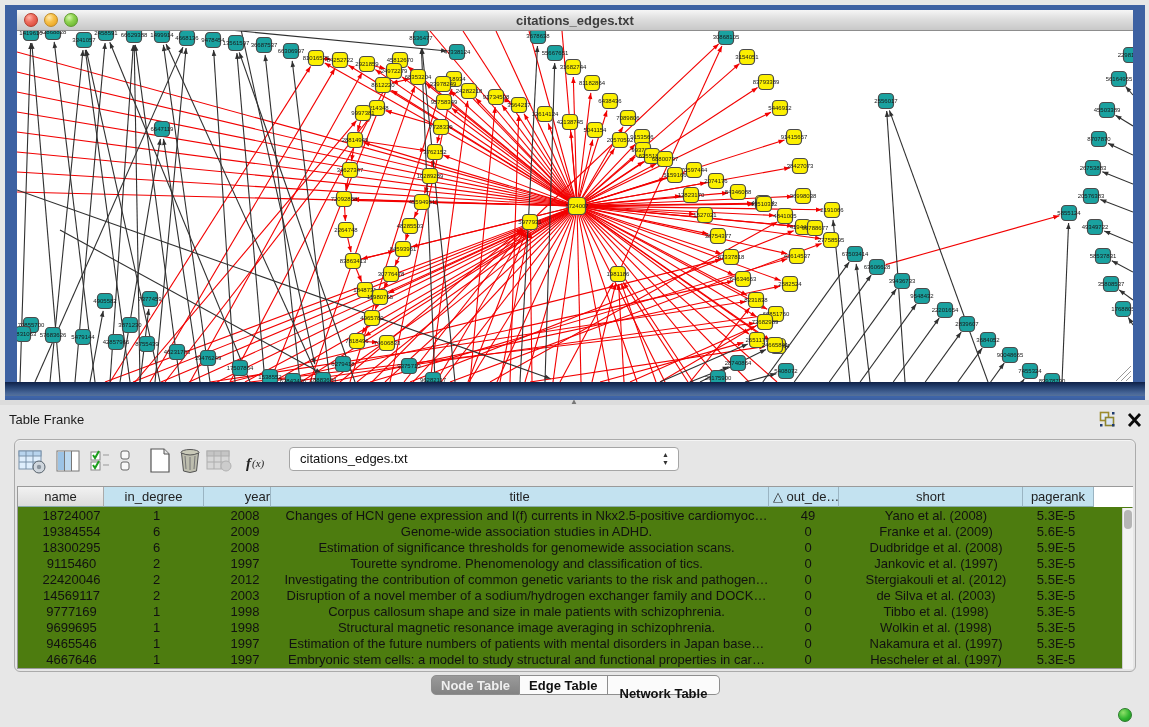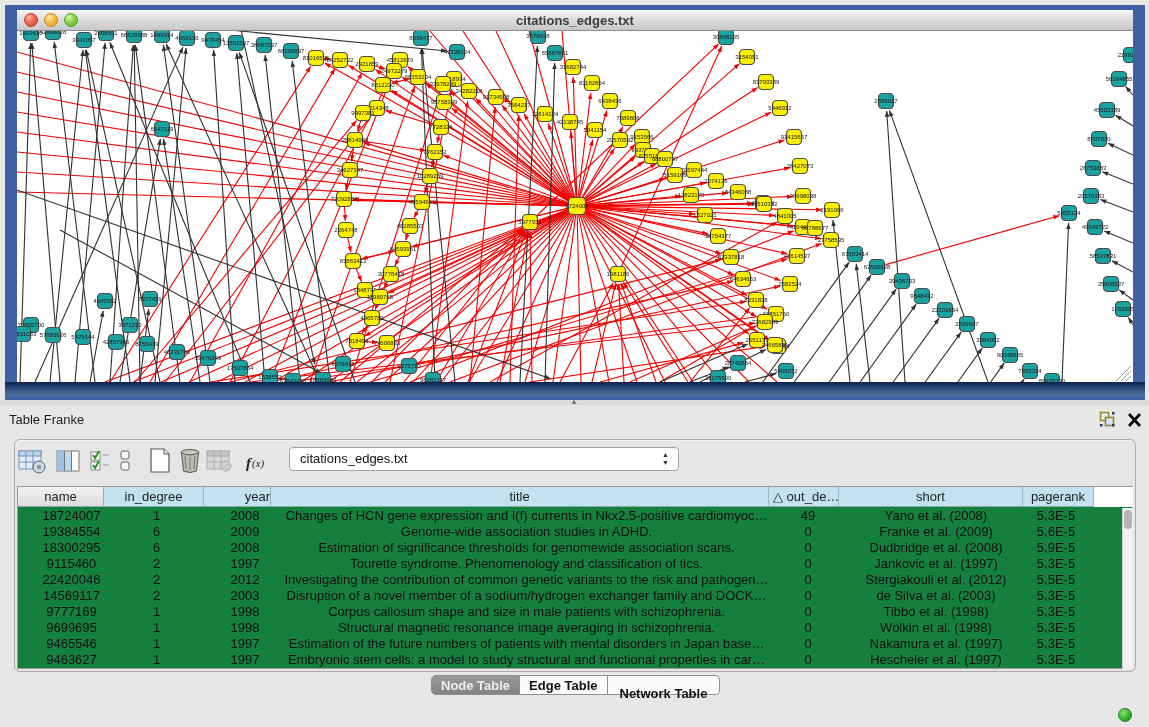--- a/index.html
+++ b/index.html
@@ -23,21 +23,21 @@
 #ph { position:absolute; left:0px; top:5px; width:1149px; height:30px; }
 #ph span { position:absolute; left:9px; top:7px; font-size:13px; color:#1c1c1c; }
 #inner { position:absolute; left:14px; top:39px; width:1122px; height:233px;
   background:#e6e6e6; border:1px solid #ababab; border-radius:6px;
   box-shadow:inset 0 1px 0 #f5f5f5; }
 #toolbar { position:absolute; left:0px; top:3px; width:1120px; height:42px; }
 #combo { position:absolute; left:274px; top:7px; width:390px; height:24px;
   background:#ffffff; border:1px solid #a5a5a5; border-radius:4px;
   font-size:13px; color:#111; line-height:22px; padding-left:10px; }
 #combo .arr { position:absolute; right:9px; top:3px; font-size:7px; color:#333; line-height:8px;}
-#tbl { position:absolute; left:2px; top:46px; width:1116px; height:183px; background:#15803d;
+#tbl { position:absolute; left:2px; top:46px; width:1116px; height:183px; background:#4d7c0f;
   border:1px solid #9a9a9a; font-size:13px; color:#111; }
 .hdr { position:absolute; left:0; top:0; height:20px; width:1115px; background:#fff; }
 .hc { position:absolute; top:0; height:20px; background:#c3e2f0; border-right:1px solid #9ab4c2;
   border-bottom:1px solid #8aa; text-align:center; font-size:13px; color:#222; line-height:19px; white-space:nowrap; overflow:hidden; }
 .tr { position:absolute; left:0; width:1115px; height:16px; line-height:16px; white-space:nowrap;text-align:center; }
 .c { position:absolute; top:0; overflow:hidden; }
 .c1 { left:6px; width:95px; }
 .c2 { left:91px; width:95px; }
 .c3 { left:187px; width:80px; }
 .c4 { left:261px; width:495px; }
@@ -939,21 +939,21 @@
           <div class="tr" style="top:128px">
             <span class="c c1">9465546</span>
             <span class="c c2">1</span>
             <span class="c c3">1997</span>
             <span class="c c4">Estimation of the future numbers of patients with mental disorders in Japan base…</span>
             <span class="c c5">0</span>
             <span class="c c6">Nakamura et al. (1997)</span>
             <span class="c c7">5.3E-5</span>
           </div>
           <div class="tr" style="top:144px">
-            <span class="c c1">9463627</span>
+            <span class="c c1">4667646</span>
             <span class="c c2">1</span>
             <span class="c c3">1997</span>
             <span class="c c4">Embryonic stem cells: a model to study structural and functional properties in car…</span>
             <span class="c c5">0</span>
             <span class="c c6">Hescheler et al. (1997)</span>
             <span class="c c7">5.3E-5</span>
           </div>
       </div>
       <div id="sbar">
           <div id="sthumb"></div>

